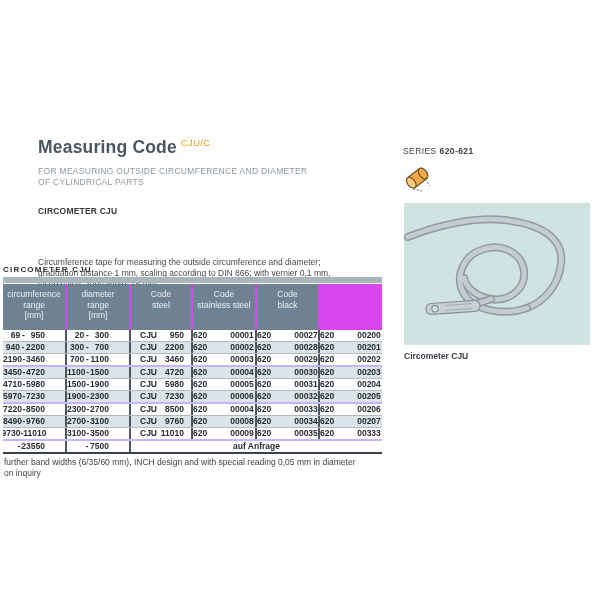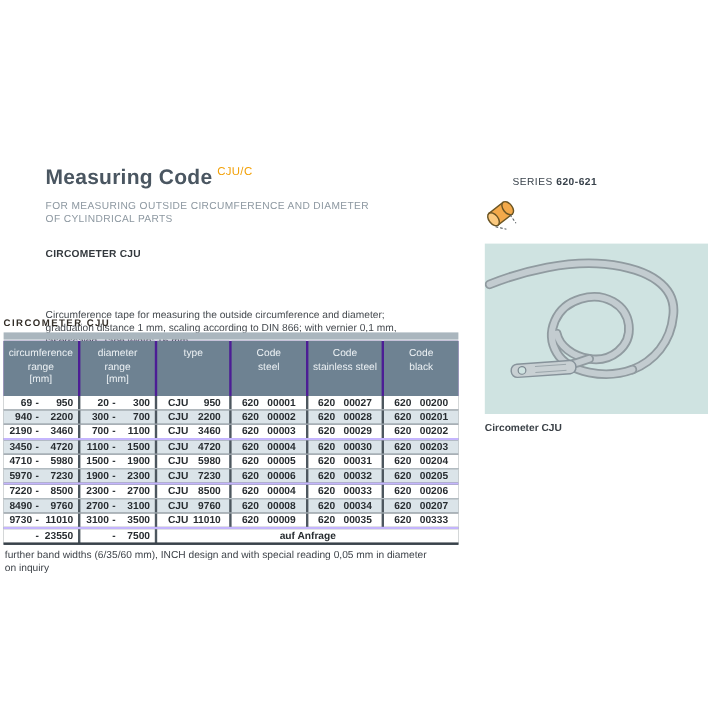--- a/index.html
+++ b/index.html
@@ -4,47 +4,47 @@
 <style>
   * { margin:0; padding:0; box-sizing:border-box; }
   html,body { background:#ffffff; }
   body { font-family:"Liberation Sans", sans-serif; }
   .page { position:relative; width:600px; height:600px; background:#fff; overflow:hidden; }
 
   
   .title { position:absolute; left:38px; top:137px; font-size:17.5px; font-weight:bold; color:#4a5661; letter-spacing:0.2px; }
   .title .code { color:var(--accent-orange,#f2a007); font-size:9.5px; font-weight:normal; vertical-align:7px; margin-left:4px; letter-spacing:0.3px; }
   .subtitle { position:absolute; left:38px; top:166px; font-size:8.5px; color:#8d98a1; line-height:11px; letter-spacing:0.3px; white-space:pre-line; }
-  .series { position:absolute; left:427px; top:146px; font-size:8.5px; color:#39424b; letter-spacing:0.4px; }
+  .series { position:absolute; left:403px; top:146px; font-size:8.5px; color:#39424b; letter-spacing:0.4px; }
   .series .bold { font-weight:bold; margin-left:3px; }
   .part-icon { position:absolute; left:401px; top:165px; }
 
   
   .prod-heading { position:absolute; left:38px; top:206px; font-size:8.5px; font-weight:bold; color:#33383d; letter-spacing:0.2px; }
   .prod-desc { position:absolute; left:38px; top:219px; font-size:8.5px; color:#44494e; line-height:10.8px; white-space:pre-line;margin-top:38px; }
 
   
   .table-label { position:absolute; left:3px; top:265px; font-size:8px; font-weight:bold; letter-spacing:1.2px; color:#332e28; }
   .table-wrap { position:absolute; left:3px; top:277px; width:379px; }
   .table-bar { height:6px; background:var(--table-bar-bg,#aab6be); margin-bottom:1px; }
   .tgrid { display:grid; grid-template-columns:62px 62px 60px 62px 61px 62px; column-gap:2px; }
-  .thead { background:#4c1d95; }
+  .thead { background:#d946ef; }
   .th { background:var(--table-header-bg,#6e8292); color:#ecf1f4; font-size:8.5px; line-height:10.5px;
         height:46px; padding-top:5px; text-align:center; white-space:pre-line; }
   .trow { background:#4d575f; border-bottom:1px solid #b2bbc1; }
   .trow .cell { background:#fff; height:11px; line-height:11px; font-size:8.5px; font-weight:bold; color:#272c30; overflow:hidden; }
   .trow.shaded .cell { background:var(--row-shaded-bg,#dbe4e9); }
   .trow.group-end { border-bottom:2px solid #c4b5fd; }
   .trow.request-row { border-bottom:2px solid #39424a; }
-  .c-range { display:flex; justify-content:center; padding-right:4px; }
+  .c-range { display:flex; justify-content:center; padding-right:20px; }
   .c-range .rf { width:25px; text-align:right; }
   .c-range .rd { width:9px; text-align:center; }
   .c-range .rt { width:27px; text-align:right; }
   .c-type { display:flex; justify-content:space-between; padding:0 7px 0 9px; }
-  .c-code { display:flex; justify-content:center; gap:7px; }
+  .c-code { display:flex; justify-content:flex-start; gap:23px; }
   .c-note { grid-column:3 / 7; text-align:center; }
   .footnote { position:absolute; left:4px; top:457px; font-size:8.5px; color:#3f444a; line-height:11px; white-space:pre-line; }
 
   
   .photo { position:absolute; left:404px; top:203px; width:186px; height:142px; background:var(--photo-bg,#cfe3e1); }
   .photo-caption { position:absolute; left:404px; top:351px; font-size:8.5px; font-weight:bold; color:#3a4046; }
 </style>
 </head>
 <body style="--accent-orange: #f2a007; --table-header-bg: #6e8292; --table-bar-bg: #aab6be; --row-shaded-bg: #dbe4e9; --photo-bg: #cfe3e1;">
 
@@ -77,21 +77,20 @@
 
   <div class="table-wrap">
     <div class="table-bar"></div>
     <div class="thead tgrid">
       <div class="th">circumference
 range
 [mm]</div>
       <div class="th">diameter
 range
 [mm]</div>
-      <div class="th">type</div>
       <div class="th">Code
 steel</div>
       <div class="th">Code
 stainless steel</div>
       <div class="th">Code
 black</div>
     </div>
     <div id="table-body">
         <div class="trow tgrid">
           <div class="cell c-range">

